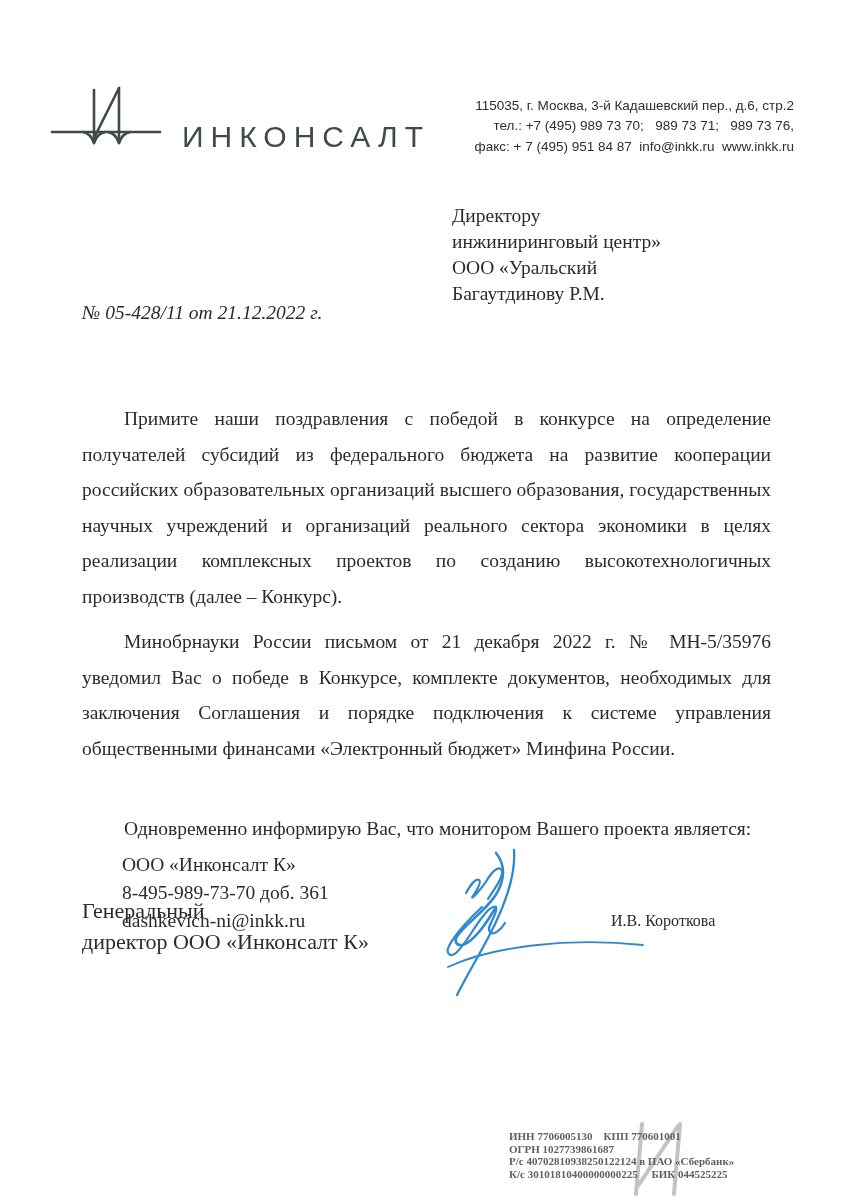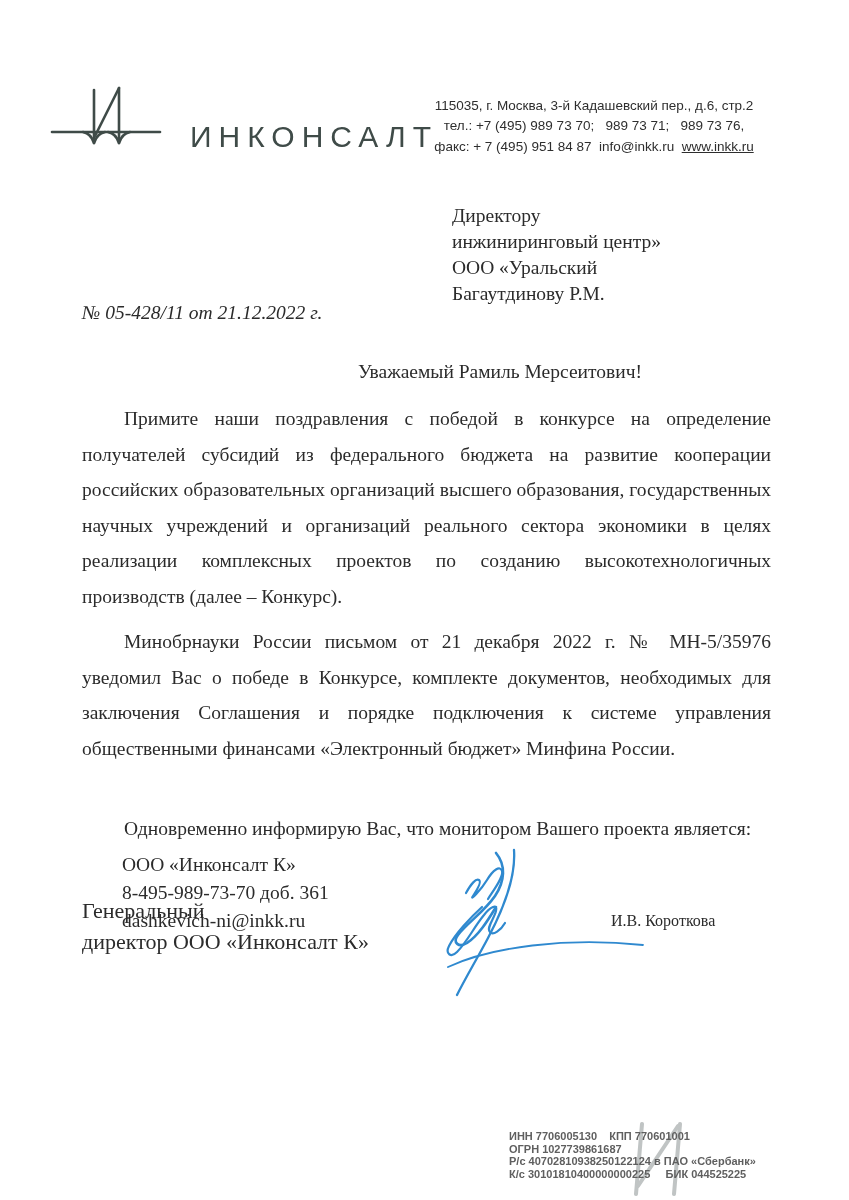--- a/index.html
+++ b/index.html
@@ -7,39 +7,39 @@
     position:relative;
     width:849px;height:1200px;
     background:#ffffff;
     overflow:hidden;
     font-family:"Liberation Serif", serif;
     color:#2b2b2b;
   }
   
   .logo-wrap{
     position:absolute;left:50px;top:80px;
-    display:flex;align-items:center;gap:28px;
+    display:flex;align-items:center;gap:20px;
   }
   .logo-mark{width:112px;height:92px;}
   .logo-word{
     font-family:"Liberation Sans", sans-serif;
     font-size:30px;font-weight:400;
     letter-spacing:7px;
     color:#3f4b48;
     padding-top:22px;
   }
   .addr-block{
     position:absolute;right:55px;top:96px;width:400px;
     font-family:"Liberation Sans", sans-serif;
     font-size:13.5px;line-height:1.5;
     color:#2e2e2e;
     text-align:center;
   }
-  .addr-line{white-space:pre;}
-  .site-link{text-decoration:underline;}
+  .addr-line{white-space:pre;text-align:right;}
+  .site-link{}
   
   .recipient{
     position:absolute;left:452px;top:203px;
     font-size:19.5px;line-height:1.33;
   }
   .ref-line{
     position:absolute;left:82px;top:302px;
     font-size:19.5px;
     font-style:italic;
   }
@@ -82,21 +82,21 @@
     position:absolute;left:628px;top:1122px;
     width:58px;height:74px;
   }
   .footer-block{
     position:absolute;left:509px;top:1130px;
     font-family:"Liberation Sans", sans-serif;
     font-size:11px;font-weight:bold;
     line-height:12.5px;
     color:#5f5f5f;
   }
-  .footer-line{white-space:pre;}
+  .footer-line{white-space:pre;font-family:Liberation Serif, serif;}
 </style>
 </head>
 <body>
 
 <div class="page">
 
   <div class="logo-wrap">
     <svg class="logo-mark" viewBox="0 0 112 92" fill="none" stroke="#3f4b48" stroke-width="2.6" stroke-linecap="round">
       <path d="M2 52 H110"></path>
       <path d="M44 10 L44 60"></path>
@@ -118,21 +118,20 @@
 
   <div class="recipient">
     <div>Директору</div>
     <div>инжиниринговый центр»</div>
     <div>ООО «Уральский</div>
     <div>Багаутдинову Р.М.</div>
   </div>
 
   <div class="ref-line">№ 05-428/11 от 21.12.2022 г.</div>
 
-  <div class="salutation">Уважаемый Рамиль Мерсеитович!</div>
 
   <div class="body-flow">
     <p>Примите наши поздравления с победой в конкурсе на определение получателей субсидий из федерального бюджета на развитие кооперации российских образовательных организаций высшего образования, государственных научных учреждений и организаций реального сектора экономики в целях реализации комплексных проектов по созданию высокотехнологичных производств (далее – Конкурс).</p>
     <p>Минобрнауки России письмом от 21 декабря 2022 г. № МН-5/35976 уведомил Вас о победе в Конкурсе, комплекте документов, необходимых для заключения Соглашения и порядке подключения к системе управления общественными финансами «Электронный бюджет» Минфина России.</p>
     <p>Одновременно информирую Вас, что монитором Вашего проекта является:</p>
     <div class="contact-block">
       <div>ООО «Инконсалт К»</div>
       <div>8-495-989-73-70 доб. 361</div>
       <div>dashkevich-ni@inkk.ru</div>
     </div>

